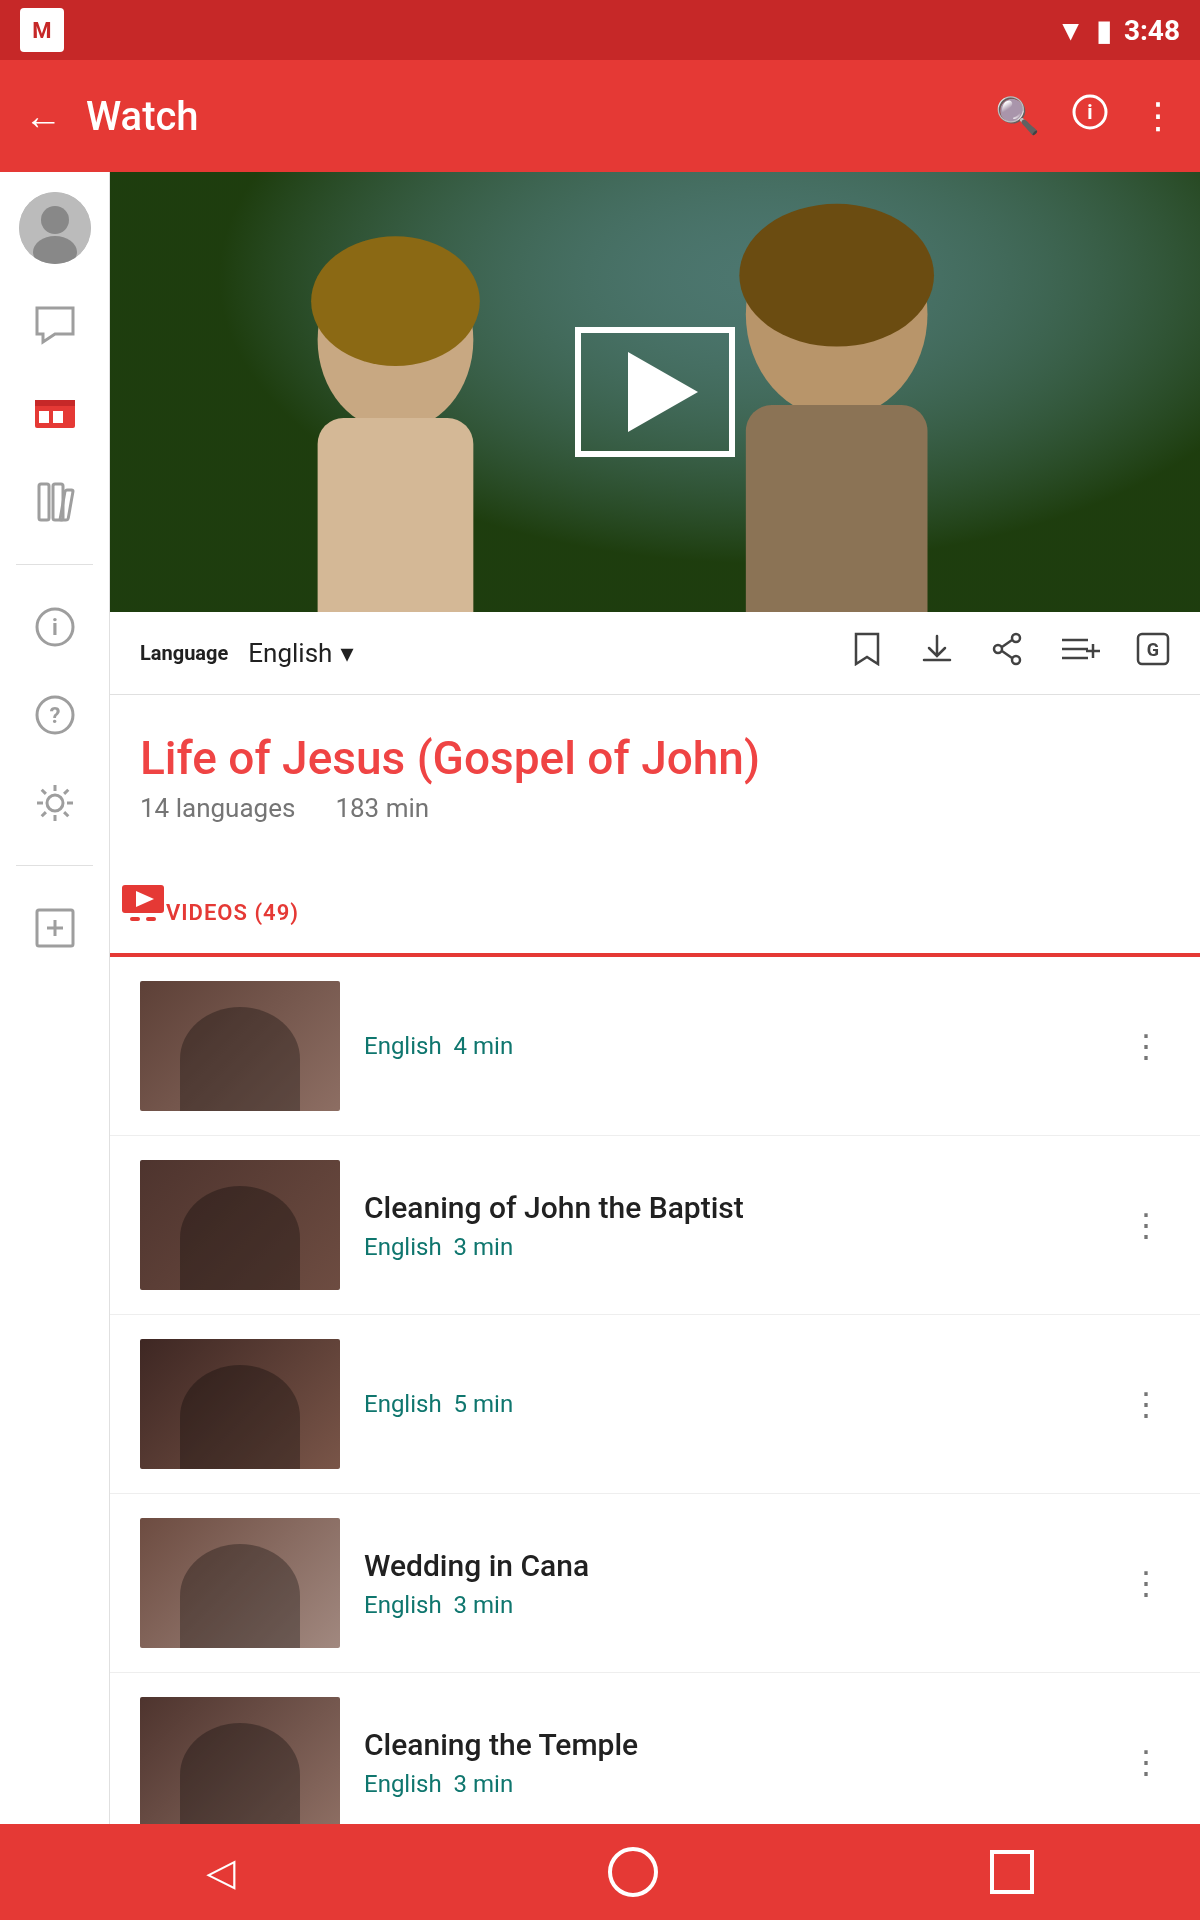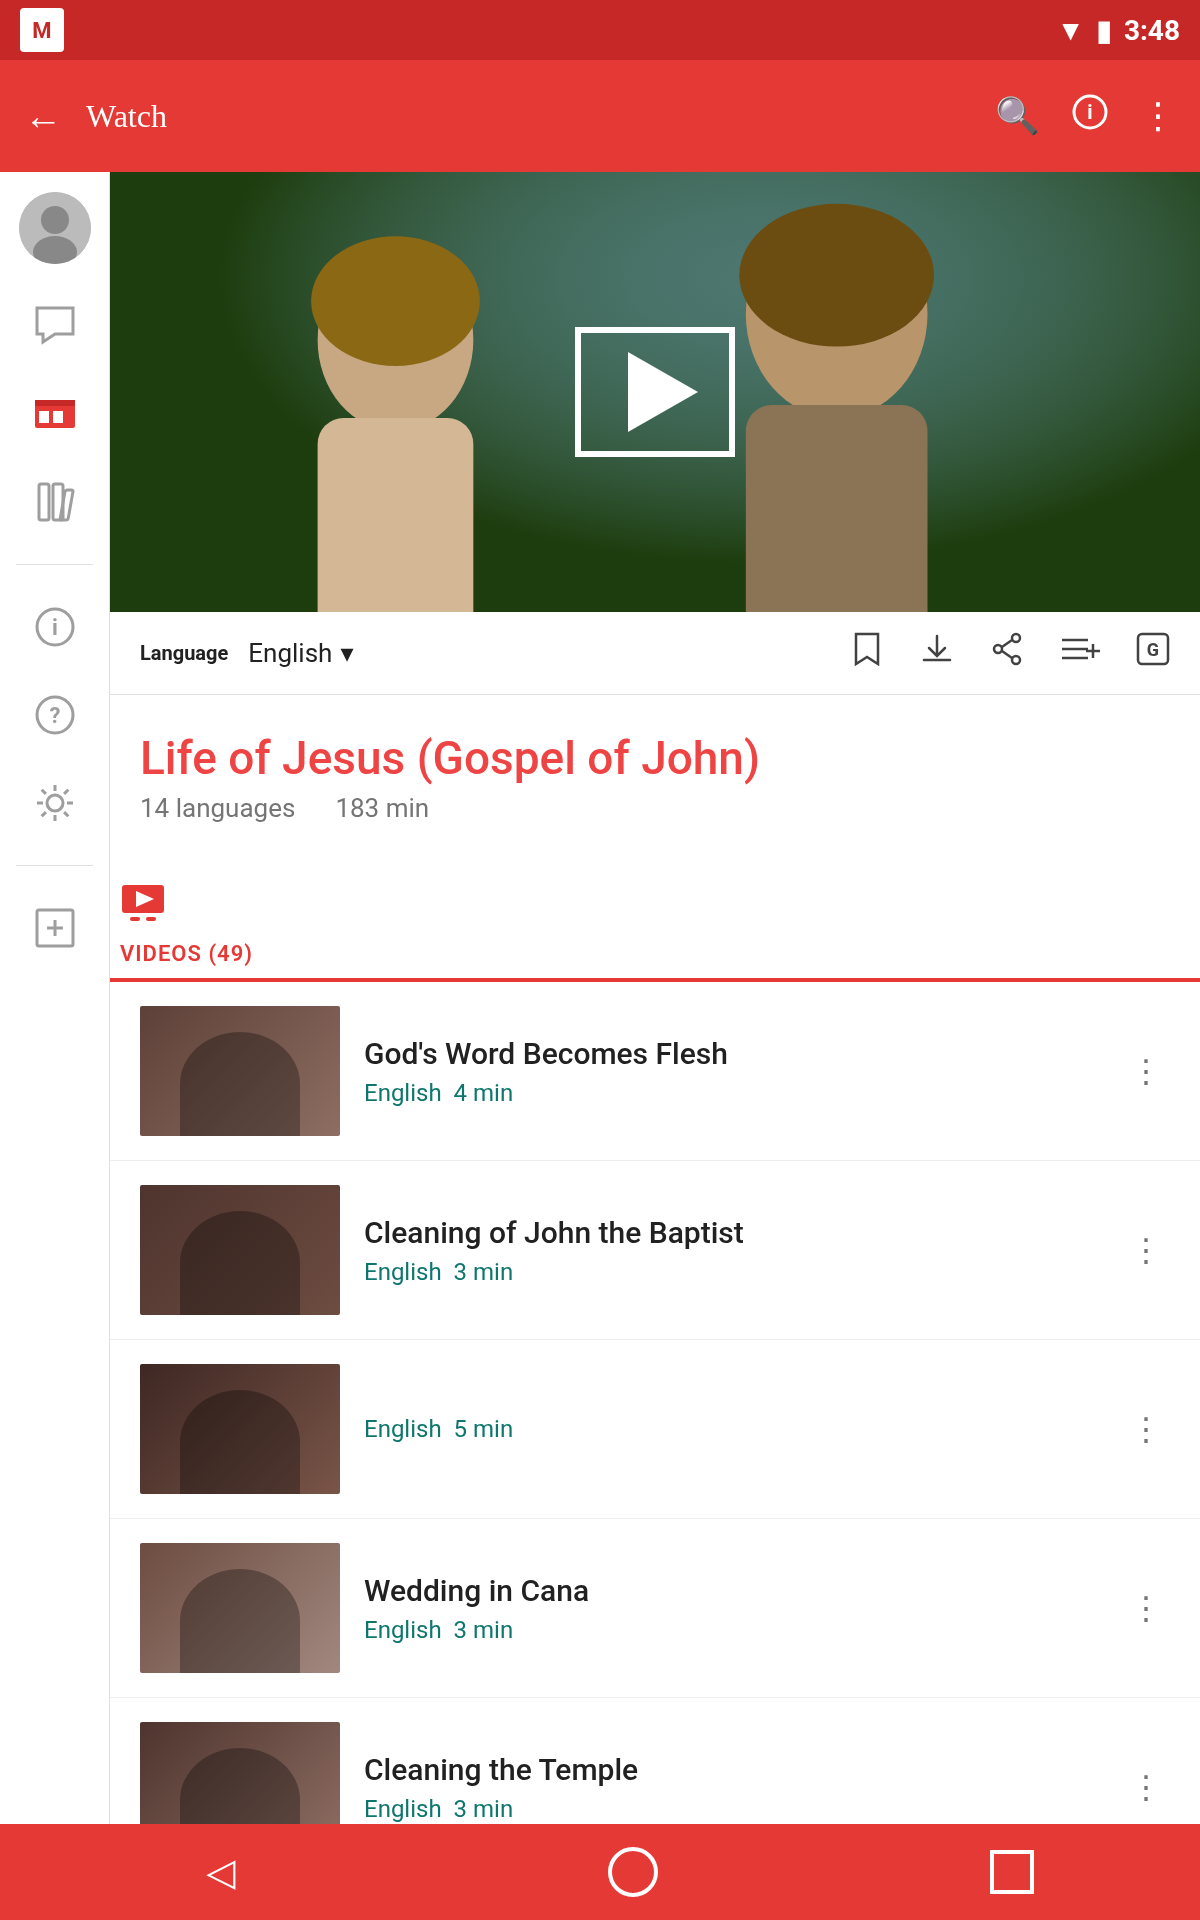--- a/index.html
+++ b/index.html
@@ -53,23 +53,22 @@
       height: 112px;
       background: #e53935;
       display: flex;
       align-items: center;
       padding: 0 24px;
       gap: 24px;
     }
     .app-bar-title {
       flex: 1;
       color: white;
-      font-size: 32px;
+      font-size: 40px;
       font-weight: 500;
-      font-family: Liberation Serif, serif;
     }
     .app-bar-icons {
       display: flex;
       align-items: center;
       gap: 32px;
     }
     .app-bar-icon {
       color: white;
       font-size: 36px;
       cursor: pointer;
@@ -222,21 +221,22 @@
 
     
     .tabs-container {
       display: flex;
       border-bottom: 2px solid #e0e0e0;
       margin-top: 20px;
     }
     .tab {
       flex: 1;
       display: flex;
-      flex-direction: column;
+      flex-direction: row;
+      align-items: center;
       padding: 20px 10px 14px;
       cursor: pointer;
       position: relative;
     }
     .tab.active .tab-icon { color: #e53935; }
     .tab.active .tab-label { color: #e53935; }
     .tab.active::after {
       content: '';
       position: absolute;
       bottom: -2px;
@@ -536,21 +536,20 @@
       </div>
     </div>
 
     <div class="video-list">
 
       <div class="video-item">
         <div class="video-thumb thumb-1">
           <div class="thumb-figure"></div>
         </div>
         <div class="video-details">
-          <div class="video-item-title">God's Word Becomes Flesh</div>
           <div class="video-item-meta">
             <span>English</span>&nbsp;&nbsp;<span>4 min</span>
           </div>
         </div>
         <span class="video-more-btn">⋮</span>
       </div>
 
       <div class="video-item">
         <div class="video-thumb thumb-2">
           <div class="thumb-figure"></div>

